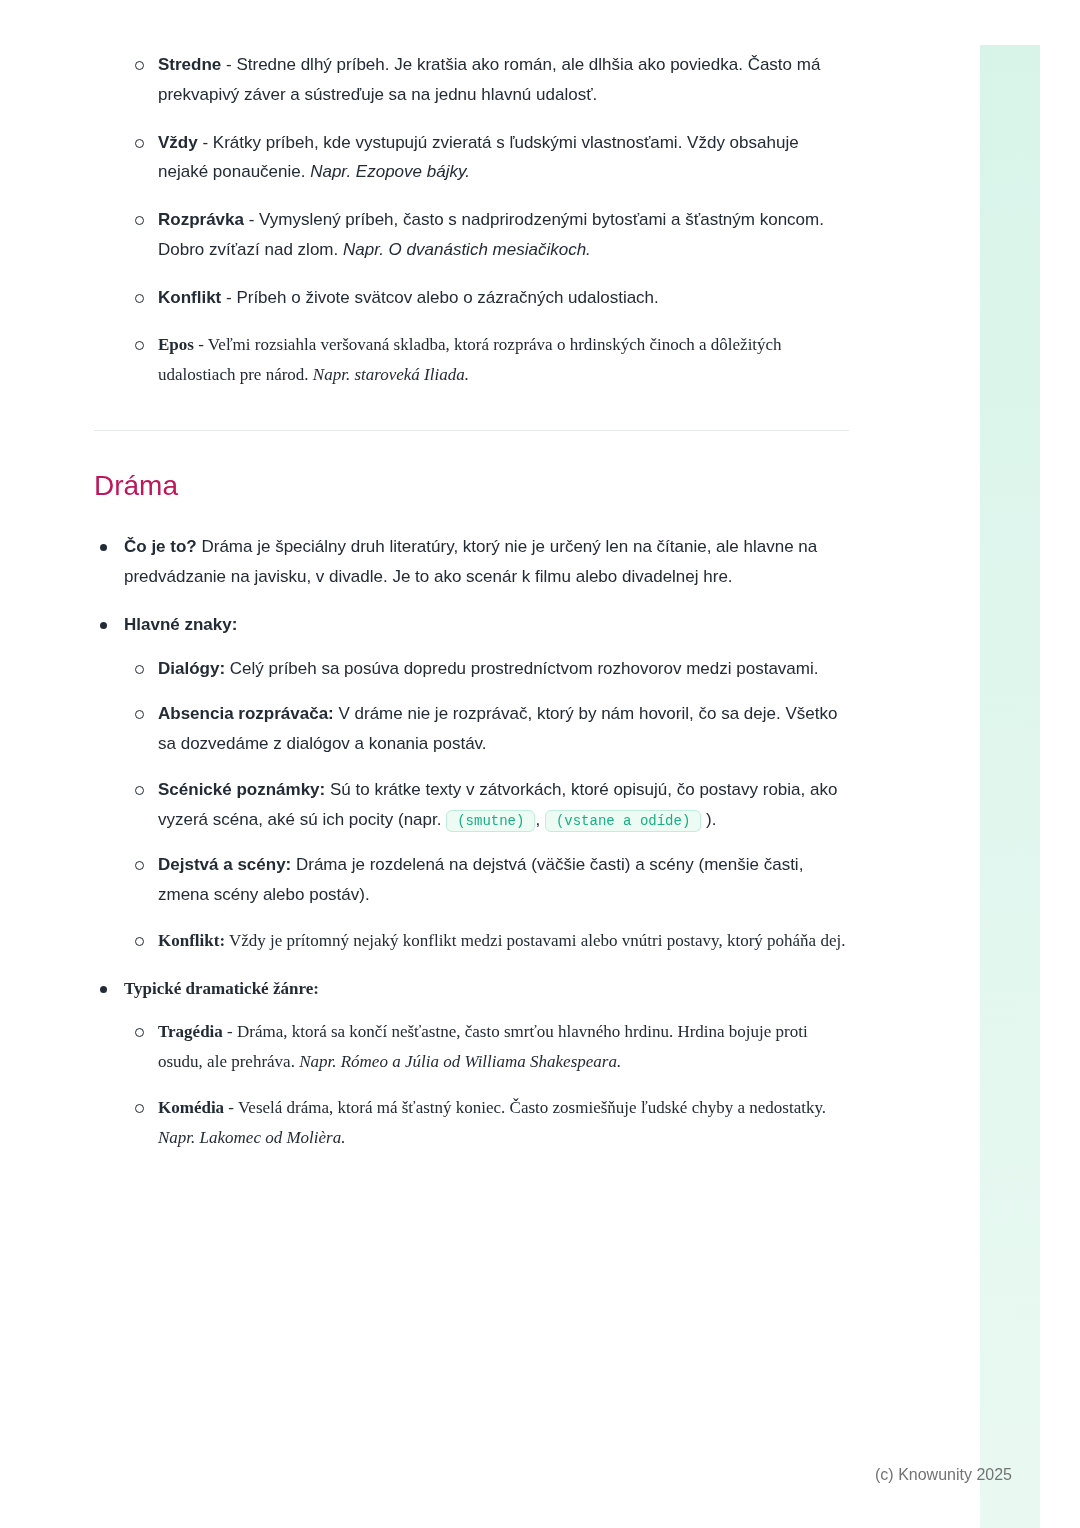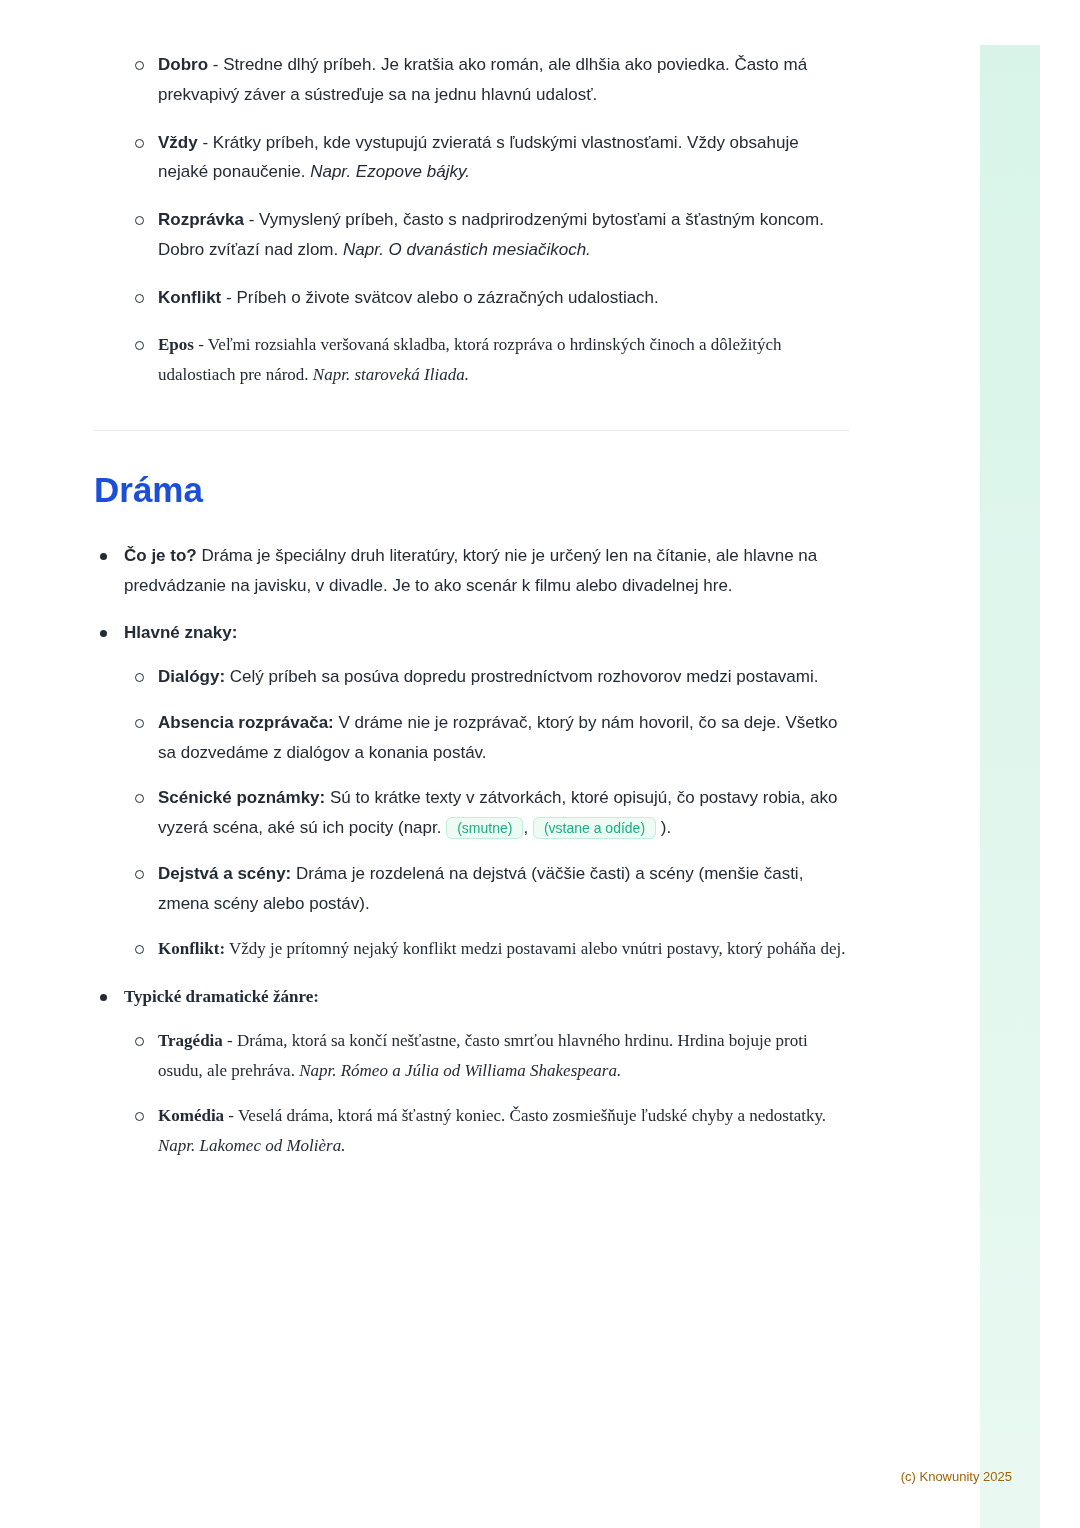--- a/index.html
+++ b/index.html
@@ -39,58 +39,58 @@
     width:7px; height:7px; border-radius:50%;
     border:1.5px solid #222b36; background:transparent;
   }
   ul.circle.standalone{ margin-left:34px; }
   ul.circle.standalone > li{ margin-bottom:18px; }
   ul.circle.nested{ margin-left:4px; margin-top:14px; }
   ul.disc.toplevel > li{ margin-bottom:18px; }
   strong{ font-weight:bold; }
   em{ font-style:italic; }
   .code-chip{
-    font-family:Liberation Sans, sans-serif;
+    font-family:Liberation Mono, monospace;
     font-size:14px;
     color:#17b083;
     background:#eefbf4;
     border:1px solid #bfeeda;
     border-radius:6px;
     padding:2px 10px;
     white-space:nowrap;
   }
   hr.divider{
     border:none;
     border-top:1px solid #e6e8eb;
     margin:40px 0 38px 0;
   }
   h2.drama-heading{
-    color:#1d4ed8;
-    font-size:35px;
-    font-weight:bold;
+    color:#be185d;
+    font-size:28px;
+    font-weight:normal;
     line-height:1.2;
     margin:0 0 30px 0;
   }
   .footer{
     position:absolute;
     right:68px; bottom:44px;
-    font-size:13px;
-    color:#a16207;
+    font-size:16px;
+    color:#737373;
   }
 </style>
 </head>
 <body>
 
 <div class="accent-bar"></div>
 
 <div class="content">
 
   <ul class="circle standalone">
     <li>
-      <strong>Dobro</strong><span> - Stredne dlhý príbeh. Je kratšia ako román, ale dlhšia ako poviedka. Často má prekvapivý záver a sústreďuje sa na jednu hlavnú udalosť.</span><em></em>
+      <strong>Stredne</strong><span> - Stredne dlhý príbeh. Je kratšia ako román, ale dlhšia ako poviedka. Často má prekvapivý záver a sústreďuje sa na jednu hlavnú udalosť.</span><em></em>
     </li>
     <li>
       <strong>Vždy</strong><span> - Krátky príbeh, kde vystupujú zvieratá s ľudskými vlastnosťami. Vždy obsahuje nejaké ponaučenie. </span><em>Napr. Ezopove bájky.</em>
     </li>
     <li>
       <strong>Rozprávka</strong><span> - Vymyslený príbeh, často s nadprirodzenými bytosťami a šťastným koncom. Dobro zvíťazí nad zlom. </span><em>Napr. O dvanástich mesiačikoch.</em>
     </li>
     <li>
       <strong>Konflikt</strong><span> - Príbeh o živote svätcov alebo o zázračných udalostiach.</span><em></em>
     </li>

